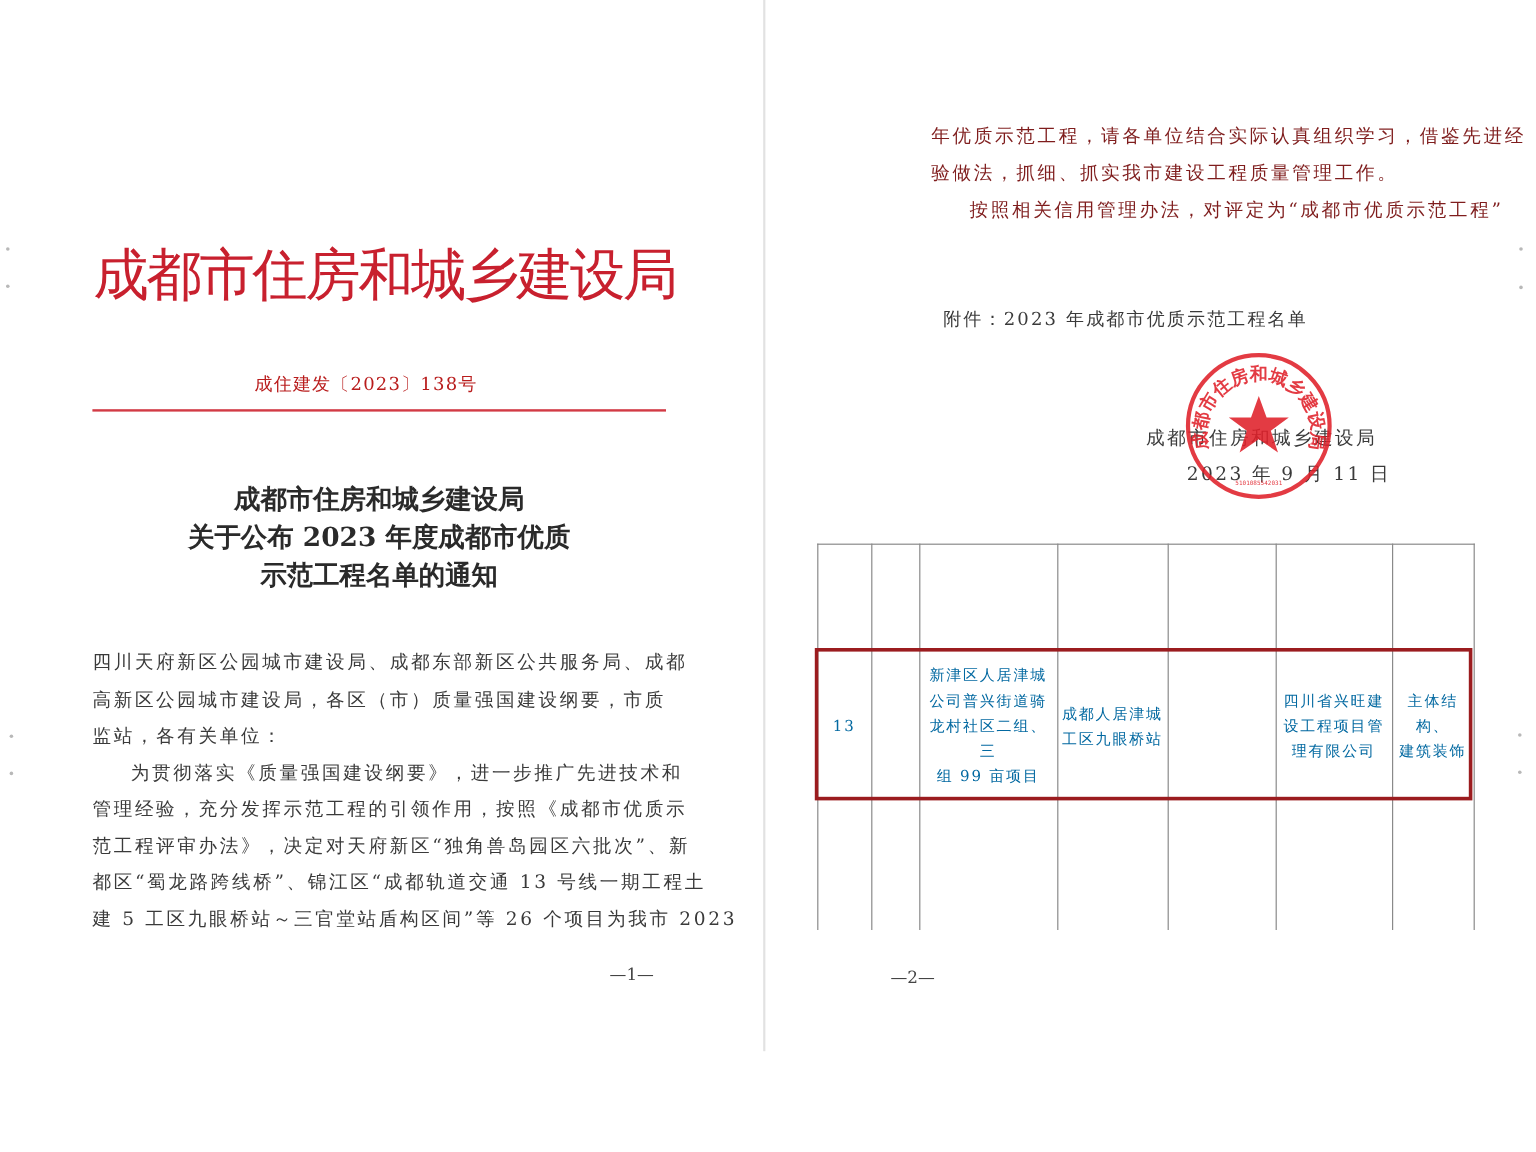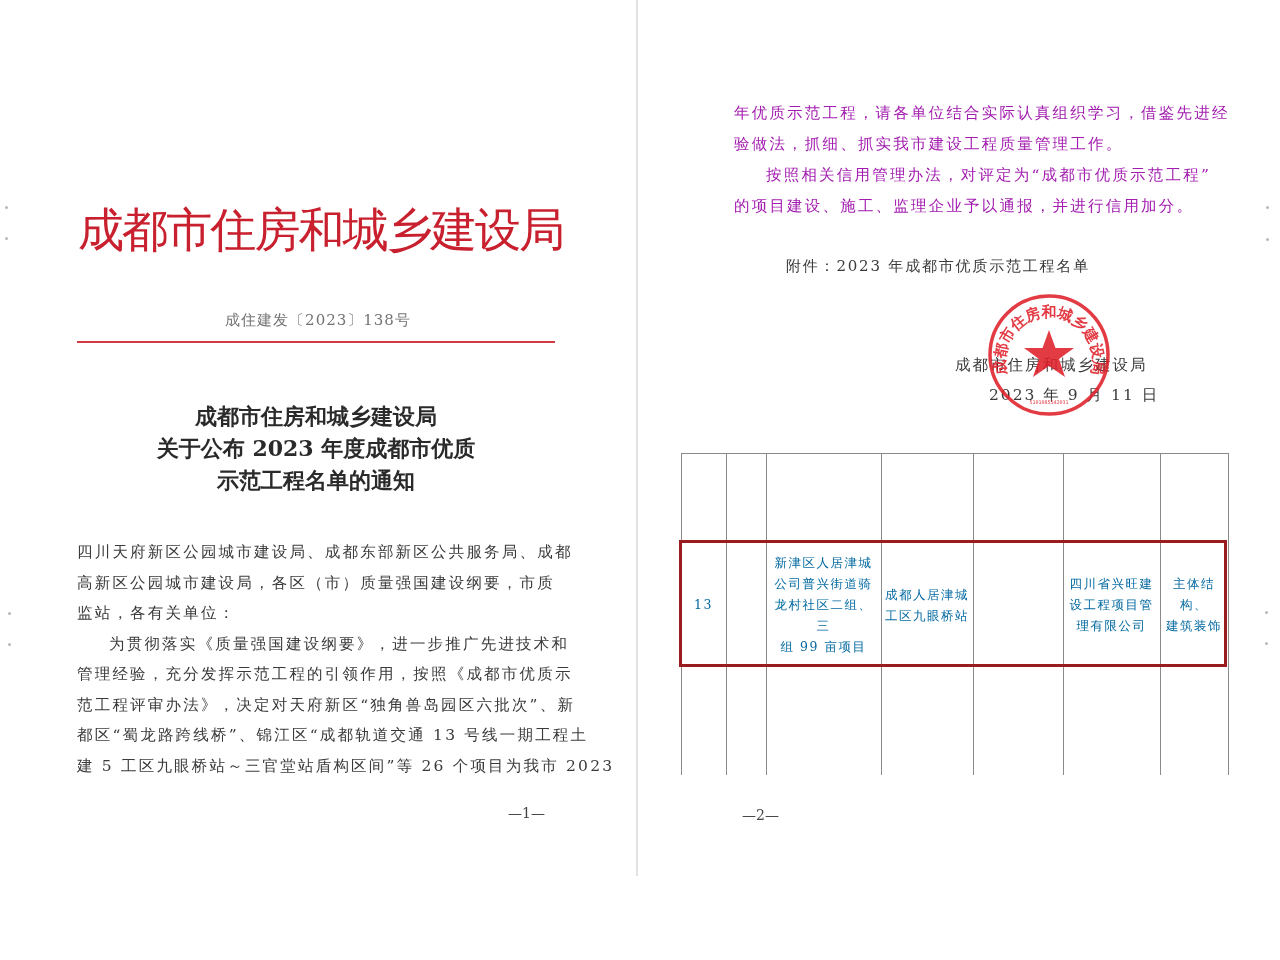--- a/index.html
+++ b/index.html
@@ -48,26 +48,26 @@
       font-weight: normal;
       color: #c8202e;
       letter-spacing: -2px;
       white-space: nowrap;
       line-height: 60px;
       transform: scaleX(0.98);
       transform-origin: left center;
     }
     .doc-number {
       position: absolute;
-      left: 79px;
+      left: 66px;
       top: 311px;
       width: 478px;
       text-align: center;
       font-size: 15px;
-      color: #737373;
+      color: #b91c1c;
       letter-spacing: 1px;
     }
     .red-rule {
       position: absolute;
       left: 77px;
       top: 341px;
       width: 478px;
       height: 2px;
       background: #d23a45;
     }
@@ -95,25 +95,25 @@
     .body-text .line { white-space: nowrap; height: 30.5px; }
     .indent { padding-left: 32px; }
     .page-number {
       position: absolute;
       font-size: 14px;
       color: #444;
       white-space: nowrap;
     }
     .right-text {
       position: absolute;
-      left: 734px;
+      left: 776px;
       width: 480px;
       font-size: 15.5px;
       line-height: 31px;
-      color: #a21caf;
+      color: #7f1d1d;
       letter-spacing: 2.2px;
     }
     .right-text .line { white-space: nowrap; height: 31px; }
     .attachment {
       position: absolute;
       left: 786px;
       top: 257px;
       font-size: 15px;
       color: #3a3a3a;
       letter-spacing: 1.8px;
@@ -229,21 +229,20 @@
   <div class="bind-dot" style="left:628px;top:206px;"></div>
   <div class="bind-dot" style="left:628px;top:238px;"></div>
   <div class="bind-dot" style="left:627px;top:611px;"></div>
   <div class="bind-dot" style="left:627px;top:642px;"></div>
 </div>
 
 <div class="right-text" style="top:98px;">
   <div class="line">年优质示范工程，请各单位结合实际认真组织学习，借鉴先进经</div>
   <div class="line">验做法，抓细、抓实我市建设工程质量管理工作。</div>
   <div class="line indent">按照相关信用管理办法，对评定为“成都市优质示范工程”</div>
-  <div class="line">的项目建设、施工、监理企业予以通报，并进行信用加分。</div>
 </div>
 
 <div class="attachment">附件：2023 年成都市优质示范工程名单</div>
 
 <div class="signature">
   <div>成都市住房和城乡建设局</div>
   <div class="date">2023 年 9 月 11 日</div>
 </div>
 
 <svg class="stamp" viewBox="0 0 126 126">

